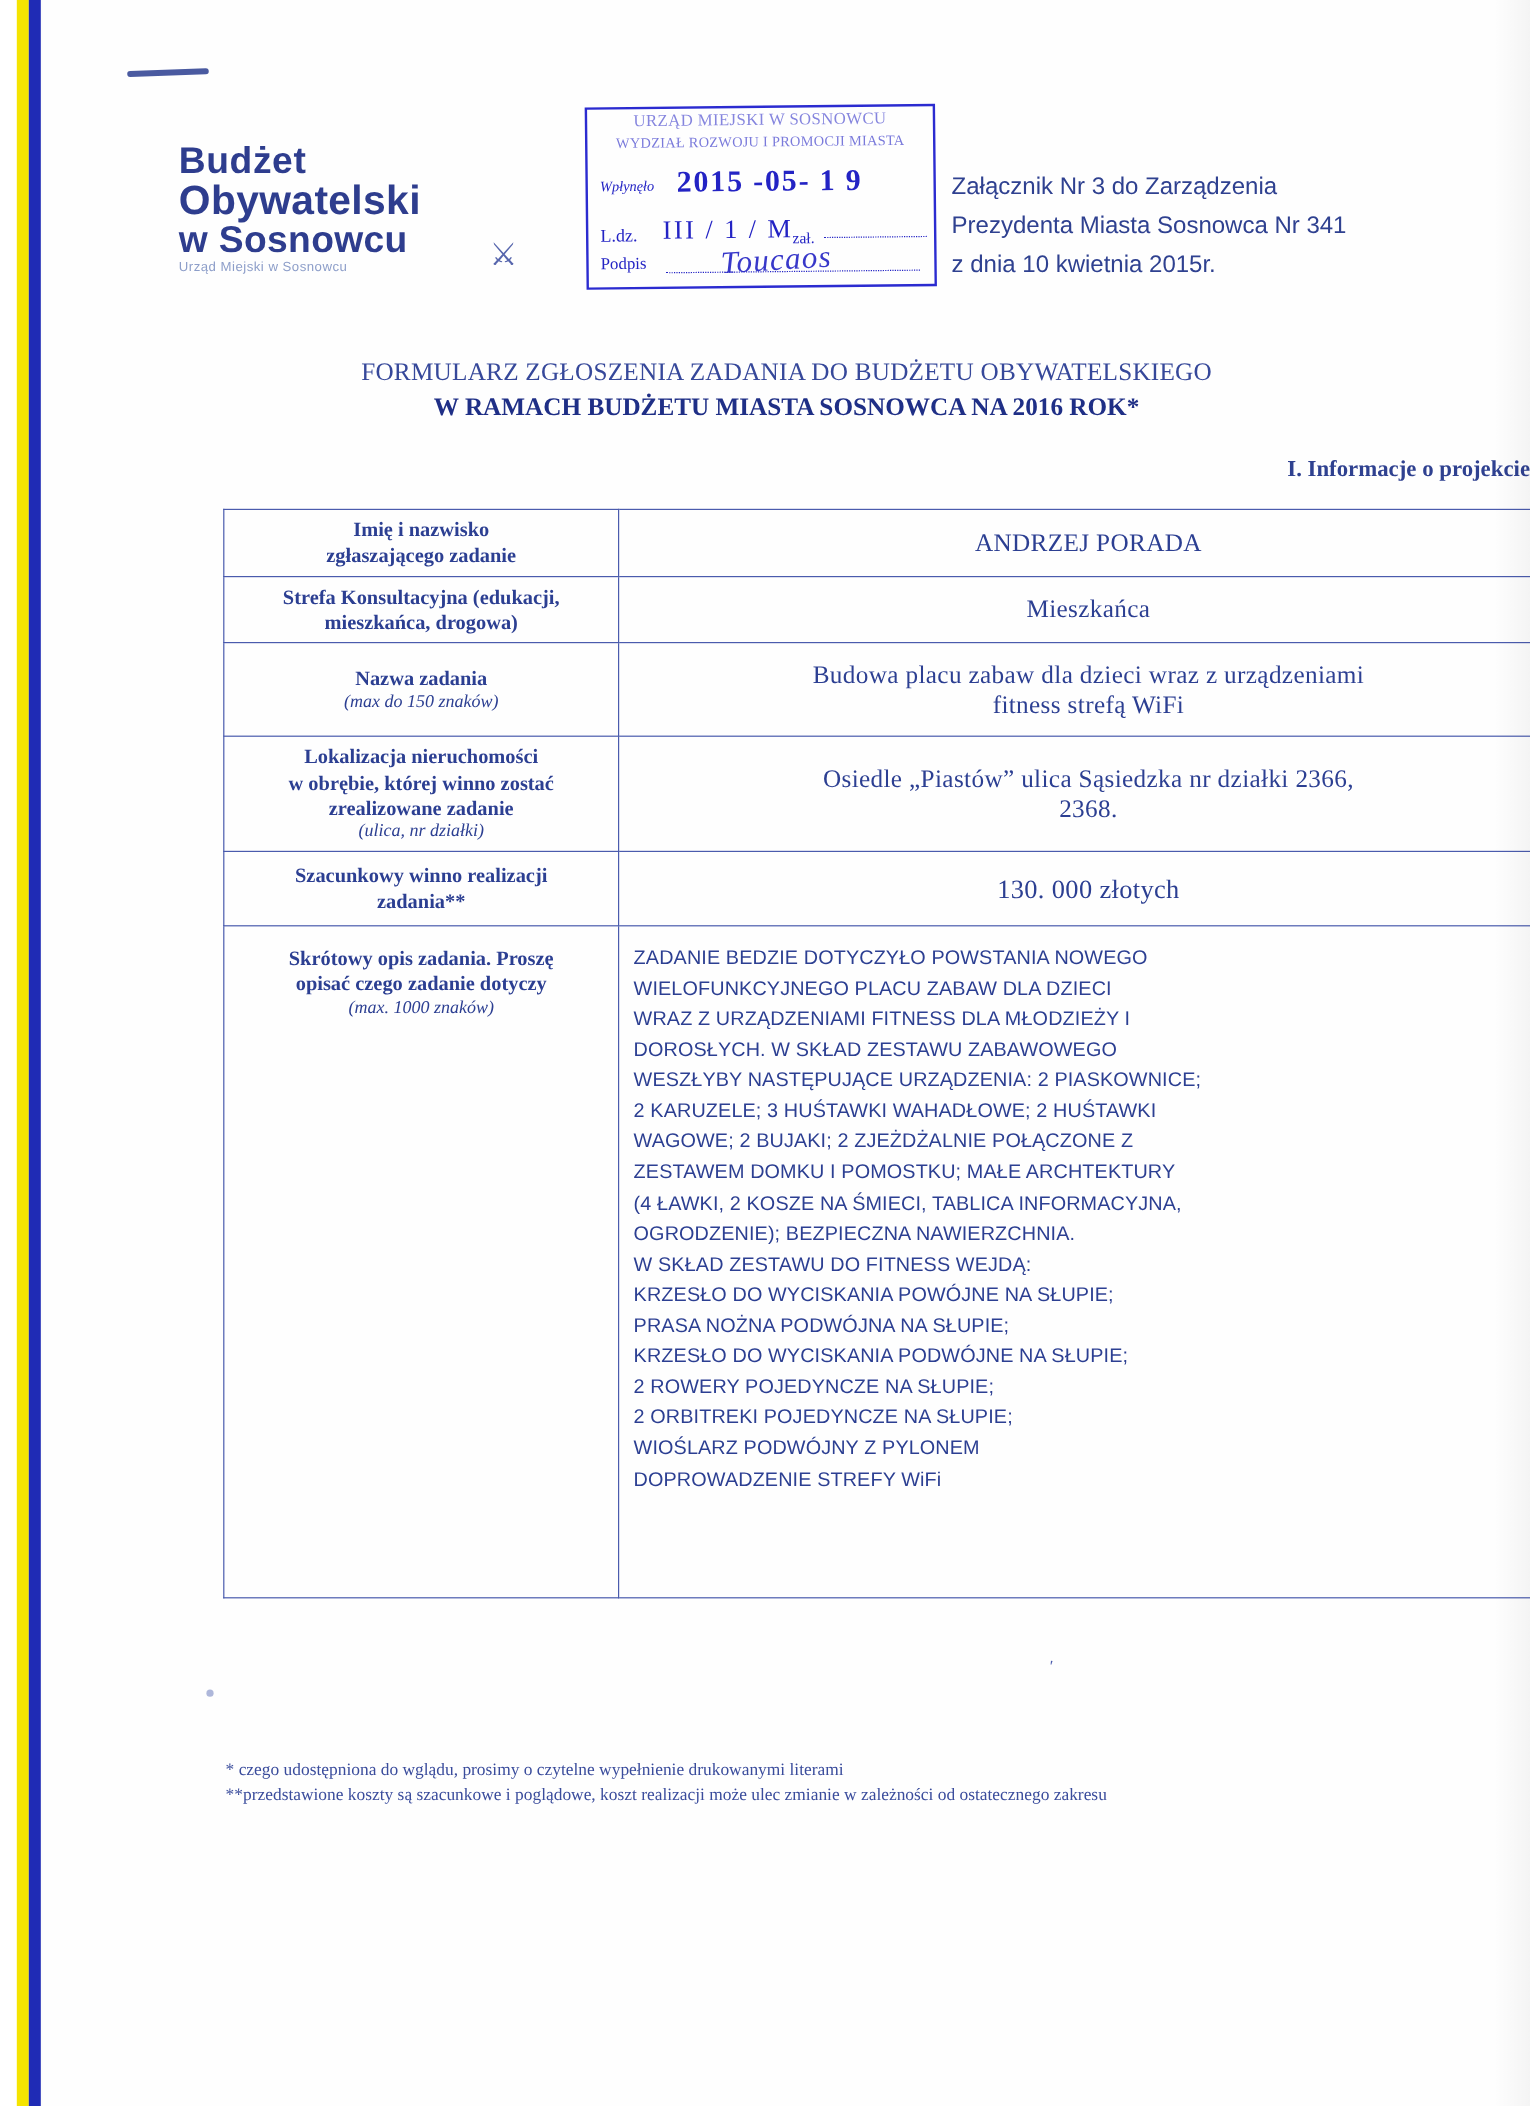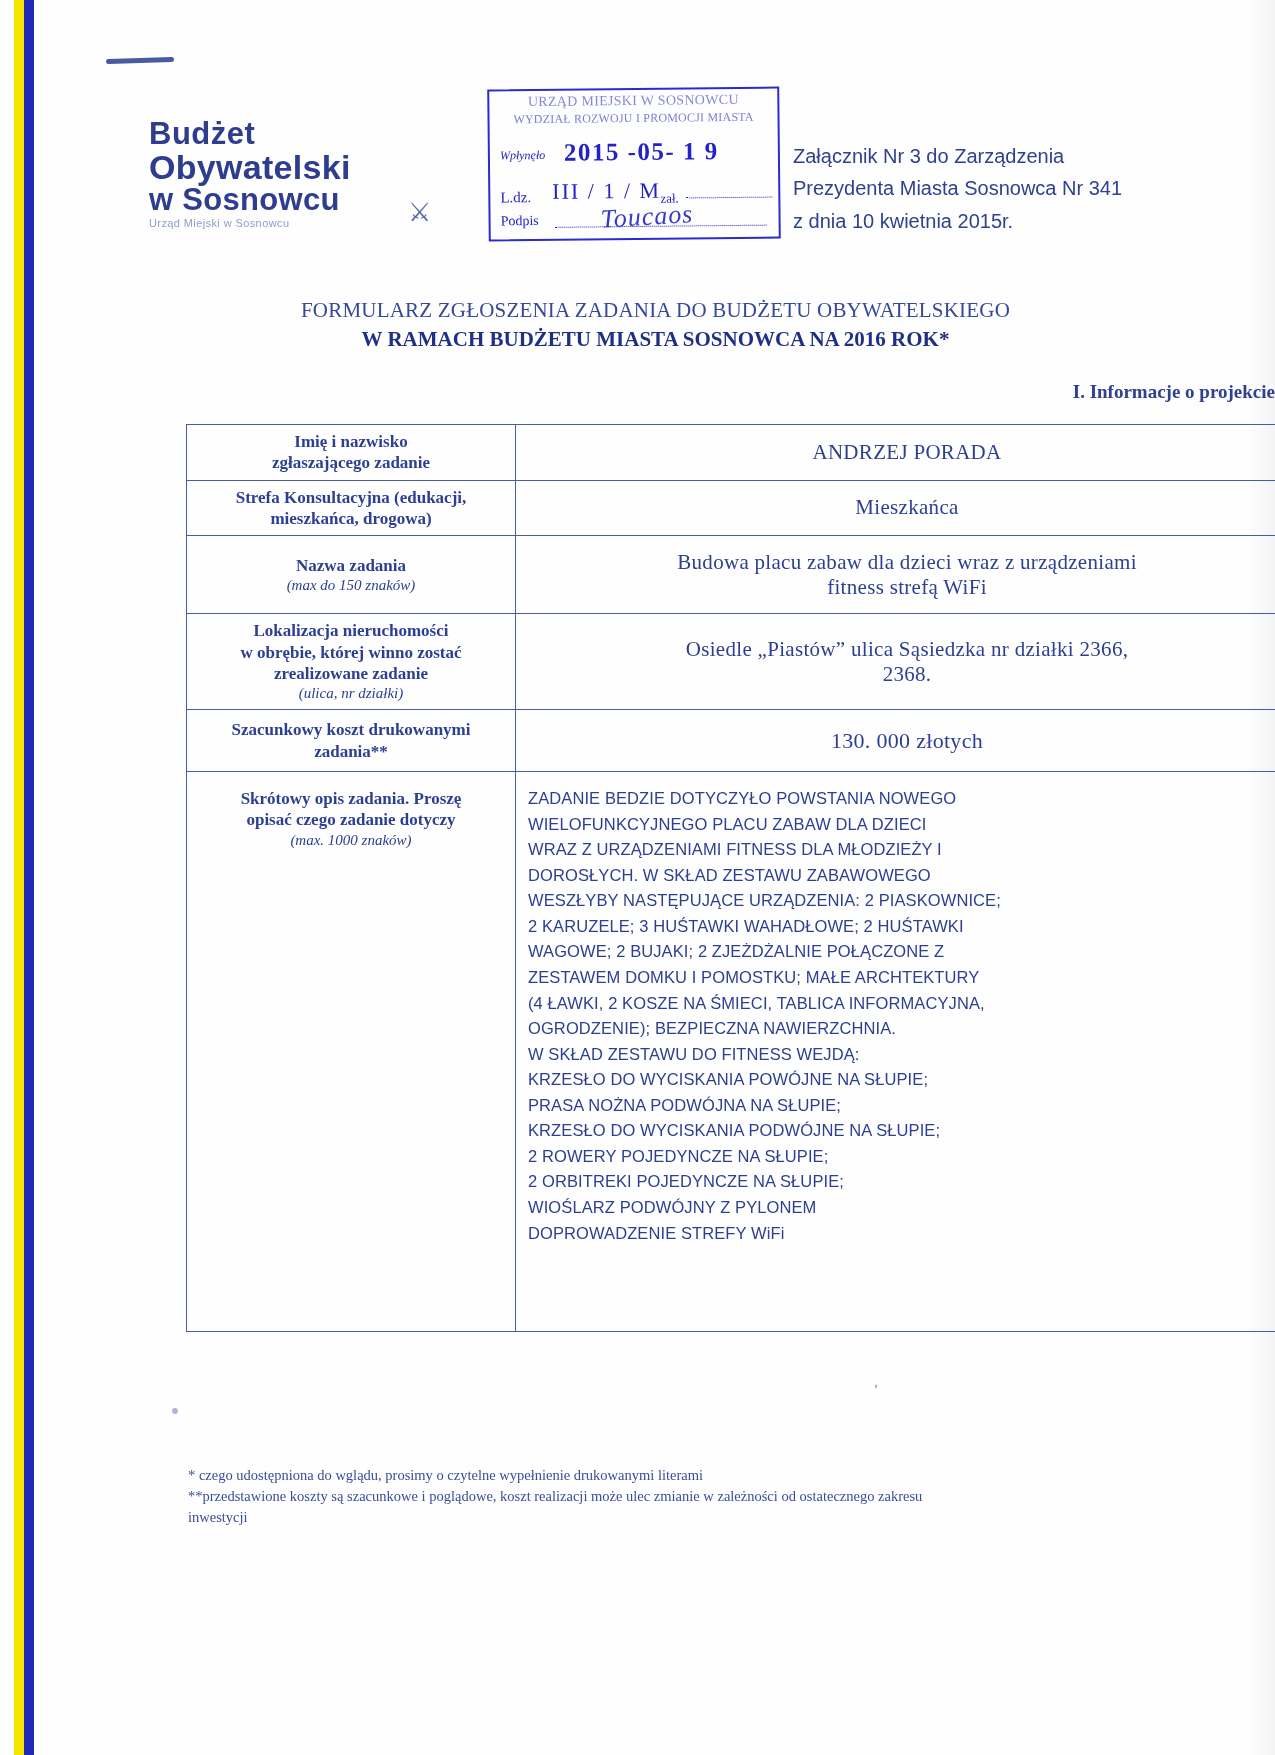--- a/index.html
+++ b/index.html
@@ -353,21 +353,21 @@
             <div class="sub">(ulica, nr działki)</div>
           </td>
           <td class="val">
             <div>Osiedle „Piastów” ulica Sąsiedzka nr działki 2366,</div>
             <div>2368.</div>
           </td>
         </tr>
 
         <tr class="row-koszt">
           <td class="lbl">
-            <div>Szacunkowy koszt drukowanymi</div>
+            <div>Szacunkowy winno realizacji</div>
             <div>zadania**</div>
           </td>
           <td class="val big">130. 000 złotych</td>
         </tr>
 
         <tr class="row-desc">
           <td class="lbl desc-lbl">
             <div>Skrótowy opis zadania. Proszę</div>
             <div>opisać czego zadanie dotyczy</div>
             <div class="sub">(max. 1000 znaków)</div>
@@ -395,17 +395,16 @@
         </tr>
       </tbody>
     </table>
 
     <div class="tick">'</div>
     <div class="smudge"></div>
 
     <div class="foot">
       <div>* czego udostępniona do wglądu, prosimy o czytelne wypełnienie drukowanymi literami</div>
       <div>**przedstawione koszty są szacunkowe i poglądowe, koszt realizacji może ulec zmianie w zależności od ostatecznego zakresu</div>
-      <div>inwestycji</div>
     </div>
 
   </div>
 </div>
 
 </body></html>

